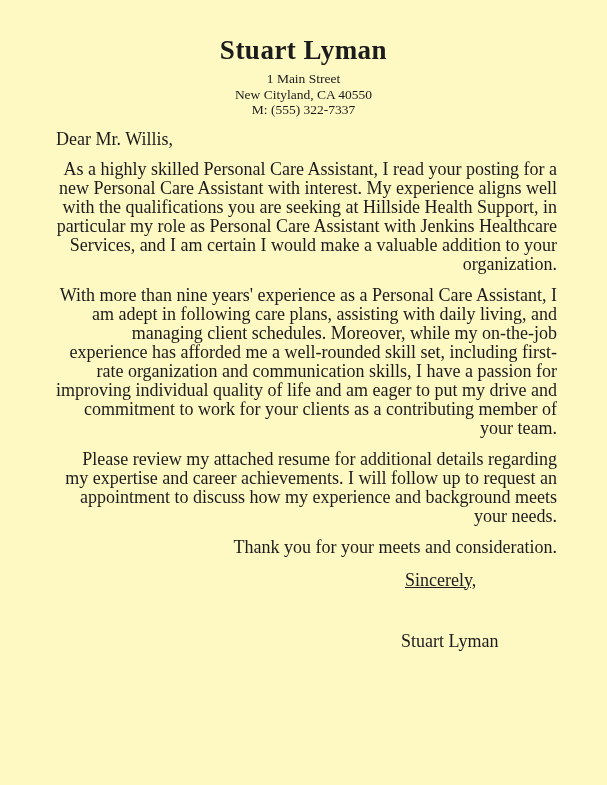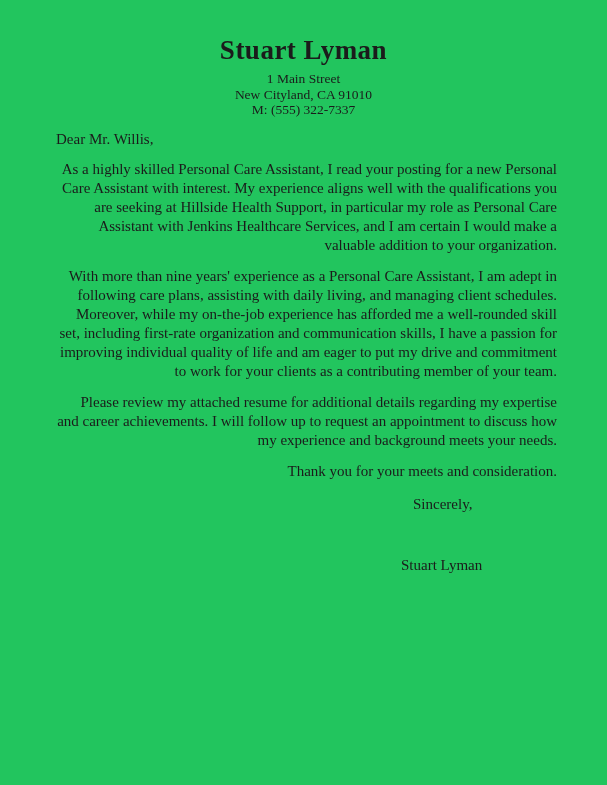--- a/index.html
+++ b/index.html
@@ -1,21 +1,21 @@
 <!DOCTYPE html>
 <html><head>
 <meta charset="utf-8">
 <style>
   html, body { margin: 0; padding: 0; background: #ffffff; }
   .page {
     position: relative;
     width: 607px;
     height: 785px;
     box-sizing: border-box;
-    background: #22c55e;
+    background: #fef9c3;
     color: #1b1b1b;
     font-family: "Liberation Serif", serif;
     overflow: hidden;
   }
   .letter-header {
     text-align: center;
     padding-top: 34px;
   }
   .sender-name {
     margin: 0 0 5px 0;
@@ -23,51 +23,52 @@
     line-height: 32px;
     font-weight: 700;
     letter-spacing: 0.5px;
   }
   .contact-line {
     font-size: 13.5px;
     line-height: 15.5px;
   }
   .letter-body {
     padding: 0 50px 0 56px;
-    font-size: 15px;
+    font-size: 18px;
     line-height: 19px;
   }
   .salutation {
     margin: 12px 0 11px 0;
   }
   .para {
     margin: 0 0 12px 0;
     text-align: right;
   }
   .closing-block {
     margin-top: 14px;
     margin-left: 345px;
   }
   .closing-line {
-    margin: 12px;
+    margin: 4px;
+    text-decoration: underline;
   }
   .signature-name {
     margin: 42px 0 0 0;
   }
 </style>
 </head>
 <body>
 
 <div class="page">
 
   <header class="letter-header">
     <h1 class="sender-name">Stuart Lyman</h1>
     <div class="contact-block">
       <div class="contact-line">1 Main Street</div>
-      <div class="contact-line">New Cityland, CA 91010</div>
+      <div class="contact-line">New Cityland, CA 40550</div>
       <div class="contact-line">M: (555) 322-7337</div>
     </div>
   </header>
 
   <main class="letter-body">
     <p class="salutation">Dear Mr. Willis,</p>
 
     <p class="para">As a highly skilled Personal Care Assistant, I read your posting for a new Personal Care Assistant with interest. My experience aligns well with the qualifications you are seeking at Hillside Health Support, in particular my role as Personal Care Assistant with Jenkins Healthcare Services, and I am certain I would make a valuable addition to your organization.</p>
     <p class="para">With more than nine years' experience as a Personal Care Assistant, I am adept in following care plans, assisting with daily living, and managing client schedules. Moreover, while my on-the-job experience has afforded me a well-rounded skill set, including first-rate organization and communication skills, I have a passion for improving individual quality of life and am eager to put my drive and commitment to work for your clients as a contributing member of your team.</p>
     <p class="para">Please review my attached resume for additional details regarding my expertise and career achievements. I will follow up to request an appointment to discuss how my experience and background meets your needs.</p>

